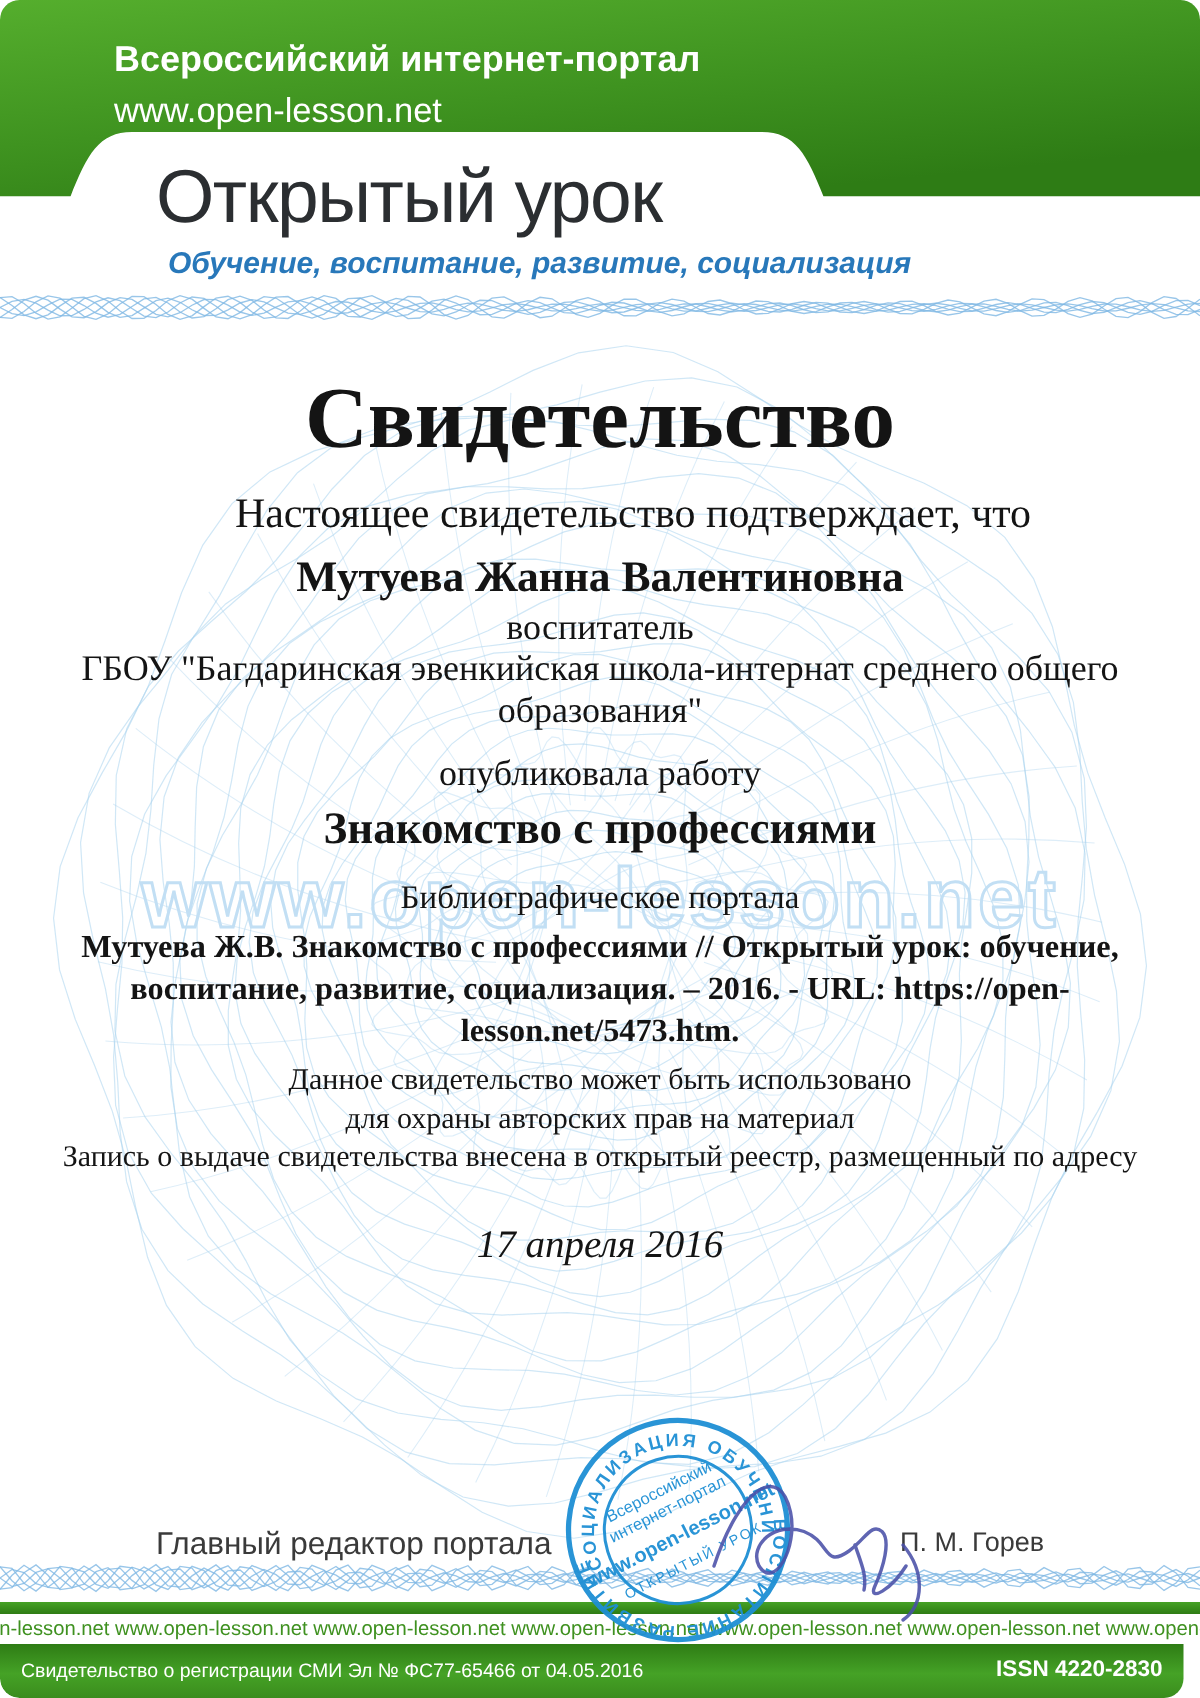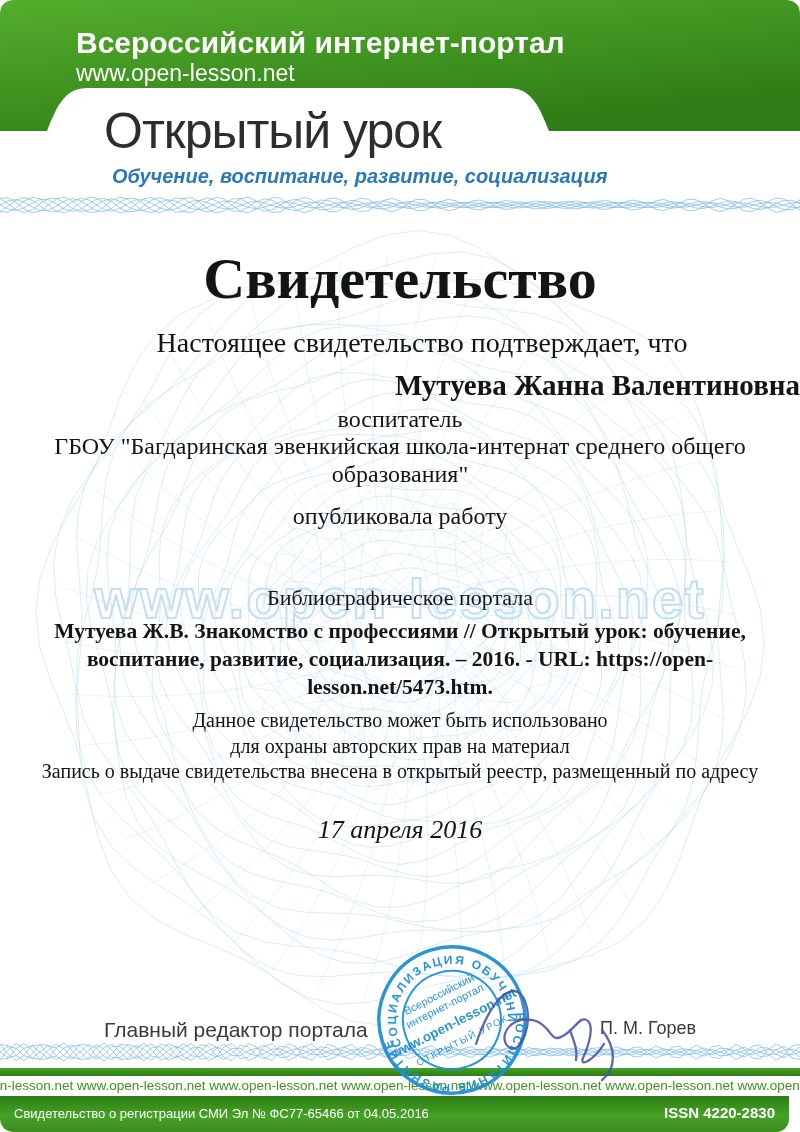--- a/index.html
+++ b/index.html
@@ -6,30 +6,30 @@
   .page{position:relative;width:800px;height:1132px;background:#fff;overflow:hidden;
         border-radius:13px;font-family:"Liberation Sans",sans-serif;}
   svg{display:block;}
   
   .bg{position:absolute;left:0;top:0;z-index:0;}
   .wm{font-family:"Liberation Sans",sans-serif;font-weight:bold;font-size:56px;letter-spacing:2px;
       fill:none;stroke:#c2dff4;stroke-width:2px;}
   
   .header-svg{position:absolute;left:0;top:0;z-index:3;}
   .hd-text{position:absolute;z-index:4;color:#fff;}
-  .portal-title{left:76px;top:26px;font-size:30px;font-weight:bold;}
+  .portal-title{left:76px;top:26px;font-size:24px;font-weight:bold;}
   .portal-url{left:76px;top:60px;font-size:23px;}
   .site-name{left:104px;top:102px;font-size:50px;font-weight:500;color:#2b2e31;letter-spacing:-1px;z-index:4;position:absolute;}
   .site-tagline{left:112px;top:165px;font-size:20px;font-style:italic;font-weight:bold;color:#2878ba;z-index:4;position:absolute;}
   
   .ct{position:absolute;left:0;right:0;text-align:center;z-index:2;color:#141414;
       font-family:"Liberation Serif",serif;}
   .t-title{top:245px;font-size:58px;font-weight:bold;}
   .t-confirm{top:327px;font-size:28px;padding-left:44px;}
-  .t-name{top:369px;font-size:29px;font-weight:bold;text-align:right;}
+  .t-name{top:369px;font-size:29px;font-weight:bold;}
   .t-pos{top:406px;font-size:24px;}
   .t-school{top:432px;font-size:24px;line-height:28px;}
   .t-school .inner{display:inline-block;max-width:740px;}
   .t-action{top:503px;font-size:24px;}
   .t-work{top:536px;font-size:30px;font-weight:bold;}
   .t-biblio-h{top:585px;font-size:22px;}
   .t-biblio{top:617px;font-size:21.5px;font-weight:bold;line-height:28px;}
   .t-biblio .inner{display:inline-block;max-width:700px;}
   .t-use1{top:709px;font-size:20px;}
   .t-use2{top:735px;font-size:20px;}
@@ -173,20 +173,21 @@
   <div class="site-tagline">Обучение, воспитание, развитие, социализация</div>
 
   <div class="ct t-title">Свидетельство</div>
   <div class="ct t-confirm">Настоящее свидетельство подтверждает, что</div>
   <div class="ct t-name">Мутуева Жанна Валентиновна</div>
   <div class="ct t-pos">воспитатель</div>
   <div class="ct t-school">
     <span class="inner">ГБОУ "Багдаринская эвенкийская школа-интернат среднего общего образования"</span>
   </div>
   <div class="ct t-action">опубликовала работу</div>
+  <div class="ct t-work">Знакомство с профессиями</div>
   <div class="ct t-biblio-h">Библиографическое портала</div>
   <div class="ct t-biblio">
     <span class="inner">Мутуева Ж.В. Знакомство с профессиями // Открытый урок: обучение, воспитание, развитие, социализация. – 2016. - URL: https://open-lesson.net/5473.htm.</span>
   </div>
   <div class="ct t-use1">Данное свидетельство может быть использовано</div>
   <div class="ct t-use2">для охраны авторских прав на материал</div>
   <div class="ct t-reg1">Запись о выдаче свидетельства внесена в открытый реестр, размещенный по адресу</div>
   <div class="ct t-date">17 апреля 2016</div>
 
   <div class="sig-role">Главный редактор портала</div>

